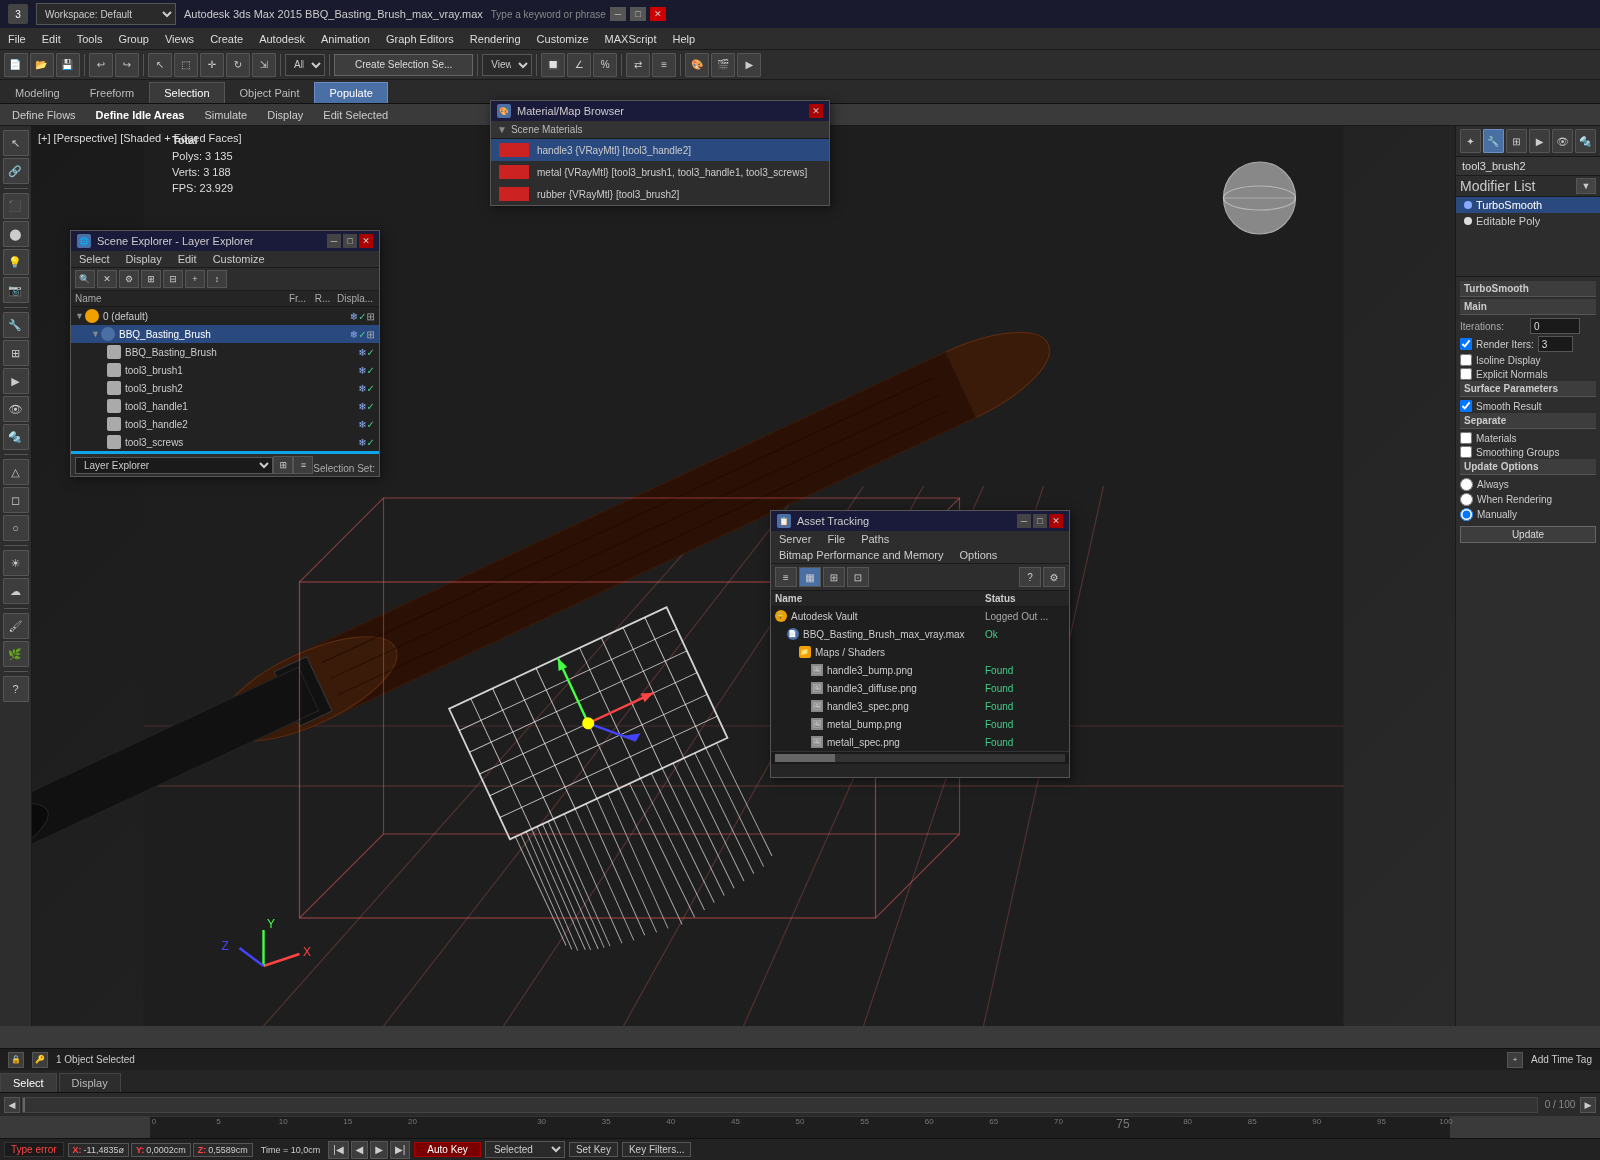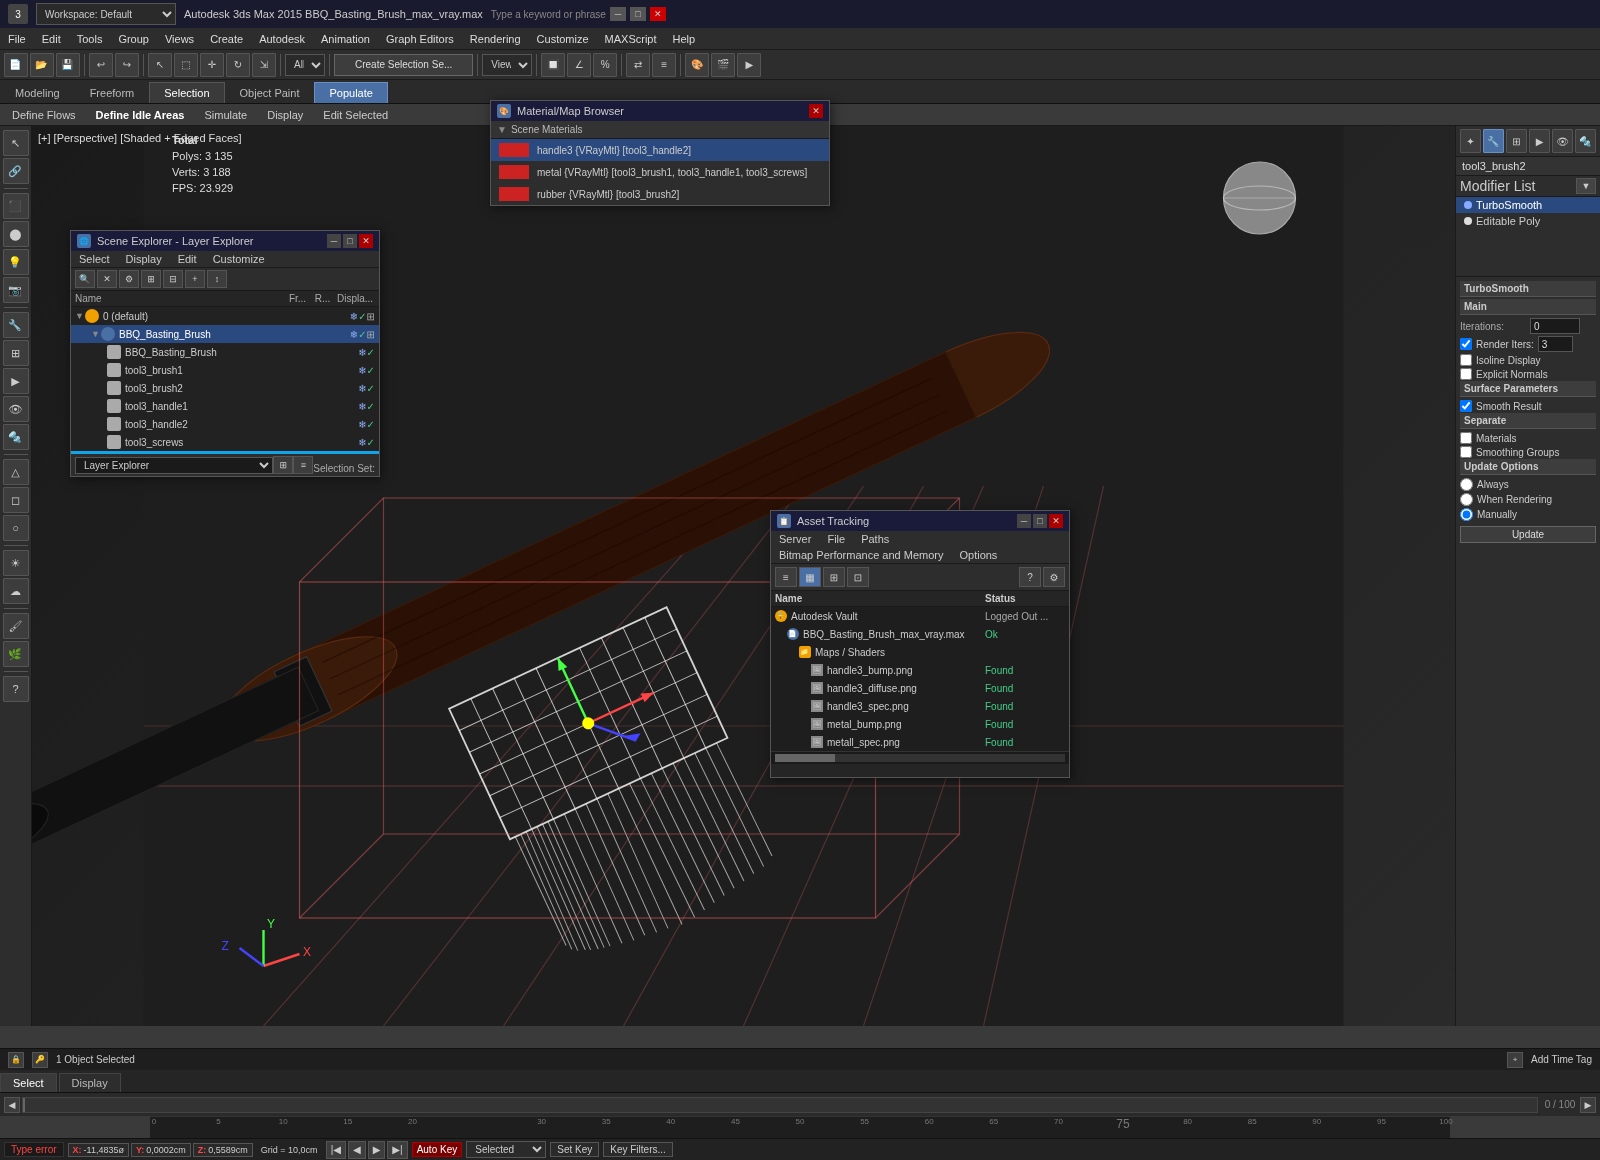--- a/index.html
+++ b/index.html
@@ -1367,30 +1367,30 @@
     <div style="background:#2a2a2a;border:1px solid #555;padding:1px 4px;font-size:9px;display:flex;align-items:center;gap:2px;">
       <span style="color:#f44;font-weight:bold;">Y:</span>
       <span style="color:#ccc;">0,0002cm</span>
     </div>
     <div style="background:#2a2a2a;border:1px solid #555;padding:1px 4px;font-size:9px;display:flex;align-items:center;gap:2px;">
       <span style="color:#f44;font-weight:bold;">Z:</span>
       <span style="color:#ccc;">0,5589cm</span>
     </div>
   </div>
 
-  <div style="font-size:9px;color:#ccc;padding:0 4px;">Grid = 10,0cm</div>
+  <div style="font-size:9px;color:#ccc;padding:0 4px;">Time = 10,0cm</div>
 
   <div style="display:flex;gap:2px;">
     <button class="bottom-toolbar-btn">|◀</button>
     <button class="bottom-toolbar-btn">◀</button>
     <button class="bottom-toolbar-btn">▶</button>
     <button class="bottom-toolbar-btn">▶|</button>
   </div>
 
-  <button style="background:#7a0000;border:1px solid #a00;padding:1px 4px;color:#fff;font-size:10px;cursor:pointer;">Auto Key</button>
+  <button style="background:#7a0000;border:1px solid #a00;padding:1px 12px;color:#fff;font-size:10px;cursor:pointer;">Auto Key</button>
 
   <select class="status-selected-dropdown" style="background:#2a2a2a;border:1px solid #555;padding:1px 4px;color:#ccc;font-size:10px;cursor:pointer;min-width:80px;">
     <option>Selected</option>
   </select>
 
   <button style="background:#2a2a2a;border:1px solid #555;padding:1px 6px;color:#ccc;font-size:10px;cursor:pointer;">Set Key</button>
   <button style="background:#2a2a2a;border:1px solid #555;padding:1px 6px;color:#ccc;font-size:10px;cursor:pointer;">Key Filters...</button>
 </div>
 
 <div style="position:absolute;bottom:90px;left:0;right:0;height:22px;background:#1e1e1e;border-top:1px solid #111;display:flex;align-items:center;padding:0 8px;z-index:5;gap:8px;">

